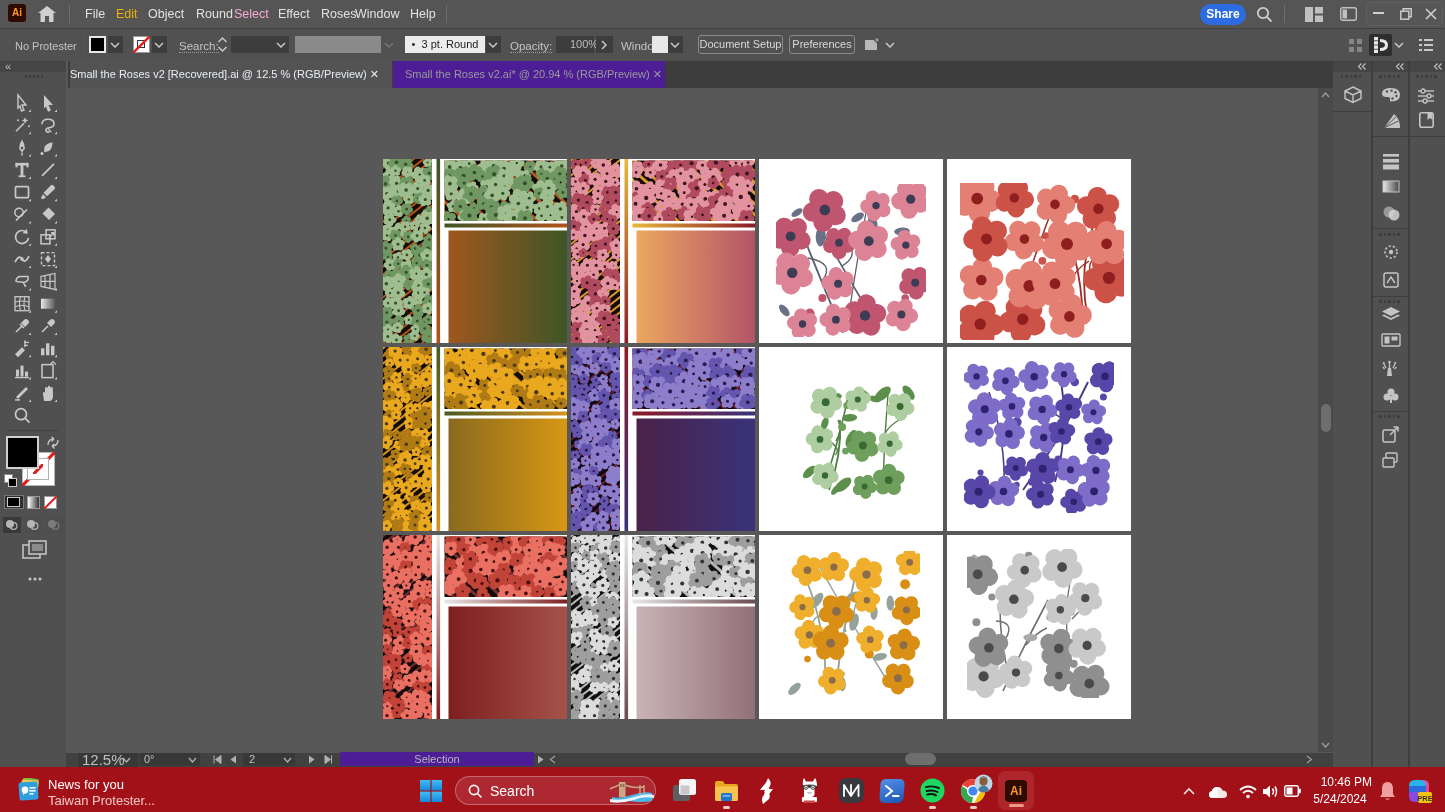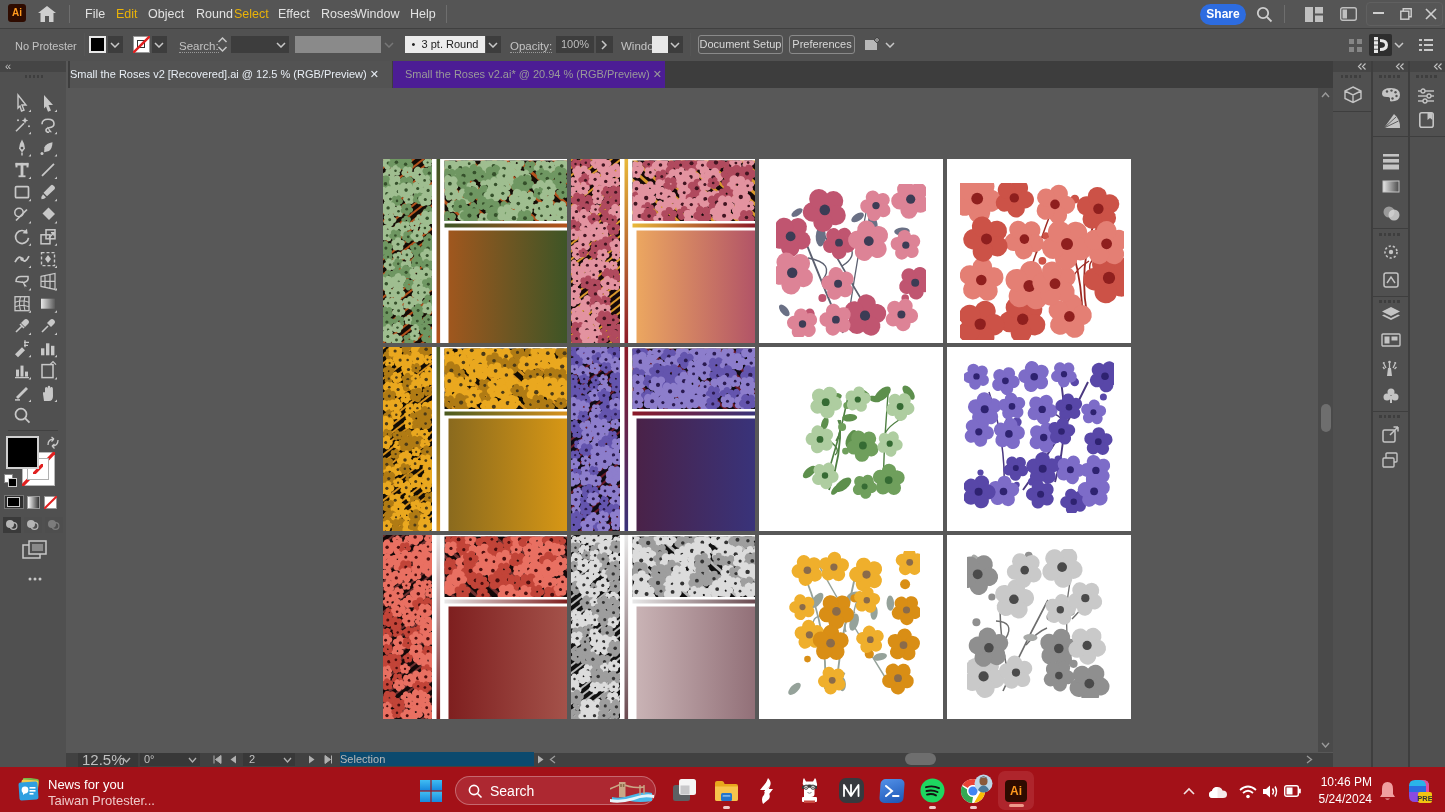--- a/index.html
+++ b/index.html
@@ -21,21 +21,21 @@
 <div class="a" style="left:0;top:0;width:1445px;height:28px;background:#555555"></div>
 <div class="a" style="left:8px;top:4px;width:18px;height:18px;background:#2e0b00;border-radius:3px;color:#ff9a1e;font-size:10px;font-weight:bold;text-align:center;line-height:18px">Ai</div>
 <svg class="a" style="left:38px;top:6px" width="18" height="16" viewBox="0 0 18 16">
     <path d="M9 0 L18 7 L15.5 7 L15.5 16 L11 16 L11 10 L7 10 L7 16 L2.5 16 L2.5 7 L0 7 Z" fill="#cfcfcf"></path>
   </svg>
 <div class="a" style="left:69px;top:5px;width:1px;height:18px;background:#6e6e6e"></div>
 <div class="a" style="left:85px;top:7px;font-size:12.5px;color:#e2e2e2">File</div>
 <div class="a" style="left:116px;top:7px;font-size:12.5px;color:#eab308">Edit</div>
 <div class="a" style="left:148px;top:7px;font-size:12.5px;color:#e2e2e2">Object</div>
 <div class="a" style="left:196px;top:7px;font-size:12.5px;color:#e2e2e2">Round</div>
-<div class="a" style="left:234px;top:7px;font-size:12.5px;color:#eab308">Select</div>
+<div class="a" style="left:234px;top:7px;font-size:12.5px;color:#f9a8d4">Select</div>
 <div class="a" style="left:278px;top:7px;font-size:12.5px;color:#e2e2e2">Effect</div>
 <div class="a" style="left:321px;top:7px;font-size:12.5px;color:#e2e2e2">Roses</div>
 <div class="a" style="left:355px;top:7px;font-size:12.5px;color:#e2e2e2">Window</div>
 <div class="a" style="left:410px;top:7px;font-size:12.5px;color:#e2e2e2">Help</div>
 <div class="a" style="left:446px;top:5px;width:1px;height:18px;background:#6e6e6e"></div>
 <div class="a" style="left:1200px;top:4px;width:46px;height:21px;background:#2d6ce0;border-radius:11px;color:#fff;font-size:12px;font-weight:bold;text-align:center;line-height:21px">Share</div>
 <svg class="a" style="left:1256px;top:6px" width="17" height="17" viewBox="0 0 17 17">
     <circle cx="7" cy="7" r="5.2" fill="none" stroke="#cfcfcf" stroke-width="1.8"></circle>
     <line x1="11" y1="11" x2="15.5" y2="15.5" stroke="#cfcfcf" stroke-width="1.8"></line>
   </svg>
@@ -87,21 +87,21 @@
 <div class="a" style="left:295px;top:36px;width:86px;height:17px;background:#8a8a8a"></div>
 <svg class="a" style="left:384px;top:42px" width="10" height="6" viewBox="0 0 10 6">
     <path d="M1 1 L5 5 L9 1" fill="none" stroke="#777" stroke-width="1.5"></path>
   </svg>
 <div class="a" style="left:405px;top:36px;width:80px;height:17px;background:#ececec;color:#222;font-size:11px;line-height:17px;text-align:center">•&nbsp; 3 pt. Round</div>
 <div class="a" style="left:486px;top:36px;width:15px;height:17px;background:#3d3d3d"></div>
 <svg class="a" style="left:488px;top:42px" width="10" height="6" viewBox="0 0 10 6">
     <path d="M1 1 L5 5 L9 1" fill="none" stroke="#c8c8c8" stroke-width="1.5"></path>
   </svg>
 <div class="a" style="left:510px;top:40px;font-size:11.5px;color:#c3c3c3;border-bottom:1px dotted #999">Opacity:</div>
-<div class="a" style="left:556px;top:36px;width:38px;height:17px;background:#3d3d3d;color:#bdbdbd;font-size:11px;line-height:17px;padding-left:5px">100%</div>
+<div class="a" style="left:556px;top:36px;width:38px;height:17px;background:#3d3d3d;color:#bdbdbd;font-size:11px;line-height:17px;padding-left:14px">100%</div>
 <div class="a" style="left:596px;top:36px;width:17px;height:17px;background:#3d3d3d"></div>
 <svg class="a" style="left:600px;top:40px" width="8" height="10" viewBox="0 0 8 10">
     <path d="M2 1 L6 5 L2 9" fill="none" stroke="#c8c8c8" stroke-width="1.5"></path>
   </svg>
 <div class="a" style="left:621px;top:40px;font-size:11.5px;color:#c3c3c3">Window:</div>
 <div class="a" style="left:652px;top:36px;width:16px;height:17px;background:#e8e8e8"></div>
 <div class="a" style="left:668px;top:36px;width:15px;height:17px;background:#3d3d3d"></div>
 <svg class="a" style="left:670px;top:42px" width="10" height="6" viewBox="0 0 10 6">
     <path d="M1 1 L5 5 L9 1" fill="none" stroke="#c8c8c8" stroke-width="1.5"></path>
   </svg>
@@ -2650,21 +2650,21 @@
 <svg class="a" style="left:213px;top:755px" width="120" height="9" viewBox="0 0 120 9">
     <path d="M1 0.5 L1 8.5 M8 0.5 L2.5 4.5 L8 8.5 Z" fill="#b0b0b0" stroke="#b0b0b0" stroke-width="1"></path>
     <path d="M23 0.5 L17.5 4.5 L23 8.5 Z" fill="#b0b0b0"></path>
     <path d="M96 0.5 L101.5 4.5 L96 8.5 Z" fill="#b0b0b0"></path>
     <path d="M112 0.5 L117.5 4.5 L112 8.5 Z M118.5 0.5 L118.5 8.5" fill="#b0b0b0" stroke="#b0b0b0" stroke-width="1"></path>
   </svg>
 <div class="a" style="left:243px;top:753px;width:52px;height:13px;background:#383838;color:#c0c0c0;font-size:11px;line-height:13px;padding-left:6px">2</div>
 <svg class="a" style="left:283px;top:757px" width="9" height="6" viewBox="0 0 9 6">
     <path d="M1 1 L4.5 5 L8 1" fill="none" stroke="#b0b0b0" stroke-width="1.3"></path>
   </svg>
-<div class="a" style="left:340px;top:752px;width:194px;height:14px;background:#0c4a6e;color:#b8b8b8;font-size:11px;line-height:14px;text-align:left">Selection</div>
+<div class="a" style="left:340px;top:752px;width:194px;height:14px;background:#4c1d95;color:#b8b8b8;font-size:11px;line-height:14px;text-align:center">Selection</div>
 <svg class="a" style="left:537px;top:755px" width="7" height="9" viewBox="0 0 7 9">
     <path d="M1 0.5 L6.5 4.5 L1 8.5 Z" fill="#b0b0b0"></path>
   </svg>
 <svg class="a" style="left:549px;top:755px" width="7" height="9" viewBox="0 0 7 9">
     <path d="M6 1 L1.5 4.5 L6 8" fill="none" stroke="#9a9a9a" stroke-width="1.3"></path>
   </svg>
 <div class="a" style="left:905px;top:753px;width:31px;height:12px;background:#6e6e6e;border-radius:6px"></div>
 <svg class="a" style="left:1306px;top:755px" width="7" height="9" viewBox="0 0 7 9">
     <path d="M1 1 L5.5 4.5 L1 8" fill="none" stroke="#9a9a9a" stroke-width="1.3"></path>
   </svg>
@@ -2893,21 +2893,21 @@
 <svg class="a" style="left:1262px;top:784px" width="17" height="15" viewBox="0 0 17 15">
     <path d="M1 5 L4 5 L8 1.5 L8 13.5 L4 10 L1 10 Z" fill="#fff"></path>
     <path d="M10.5 4.5 Q12.5 7.5 10.5 10.5 M13 2.5 Q16 7.5 13 12.5" stroke="#fff" stroke-width="1.5" fill="none"></path>
   </svg>
 <svg class="a" style="left:1284px;top:785px" width="17" height="12" viewBox="0 0 17 12">
     <rect x="0.7" y="0.7" width="13.6" height="10.6" rx="2" fill="none" stroke="#fff" stroke-width="1.4"></rect>
     <rect x="15" y="3.5" width="1.8" height="5" rx="0.9" fill="#fff"></rect>
     <rect x="2.5" y="2.5" width="6" height="7" fill="#fff"></rect>
   </svg>
 <div class="a" style="left:1312px;top:775px;width:60px;height:14px;font-size:12px;color:#fff;text-align:right">10:46 PM</div>
-<div class="a" style="left:1308px;top:792px;width:64px;height:14px;font-size:12px;color:#fff;text-align:right">5/24/2024</div>
+<div class="a" style="left:1308px;top:792px;width:64px;height:14px;font-size:12px;color:#fff;text-align:center">5/24/2024</div>
 <svg class="a" style="left:1378px;top:781px" width="19" height="21" viewBox="0 0 19 21">
     <path d="M9.5 1 Q15 1 15 8 L15 13 L17 16 L2 16 L4 13 L4 8 Q4 1 9.5 1 Z" fill="#f0a0a0"></path>
     <path d="M7 17.5 Q9.5 20 12 17.5 Z" fill="#f0a0a0"></path>
   </svg>
 <svg class="a" style="left:1406px;top:778px" width="26" height="26" viewBox="0 0 26 26">
 <path d="M3 8 Q3 2 9 2 L17 2 Q23 2 23 8 L23 10 L3 10 Z" fill="#2ab4e8"></path>
 <path d="M3 8 L23 8 L23 16 L3 16 Z" fill="#2a6ce0"></path>
 <path d="M3 14 L23 14 L23 18 Q23 24 17 24 L9 24 Q3 24 3 18 Z" fill="#8a4ae0"></path>
 <path d="M14 2 Q20 2 20 8 L20 18 Q20 24 14 24 L17 24 Q23 24 23 18 L23 8 Q23 2 17 2 Z" fill="#e84a9a"></path>
 <rect x="12" y="14" width="14" height="11" rx="2" fill="#f2c411"></rect>

